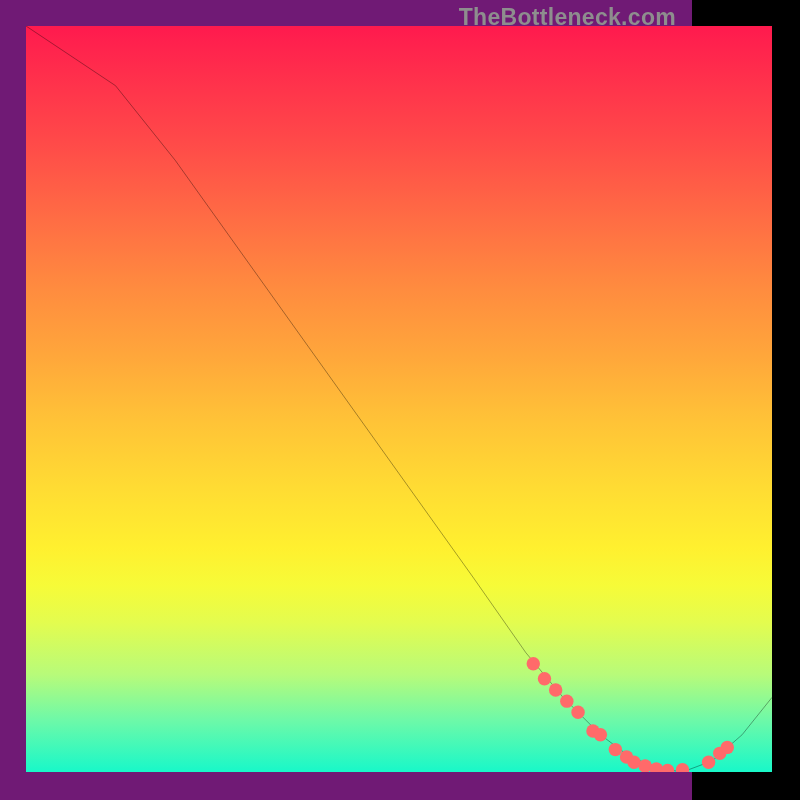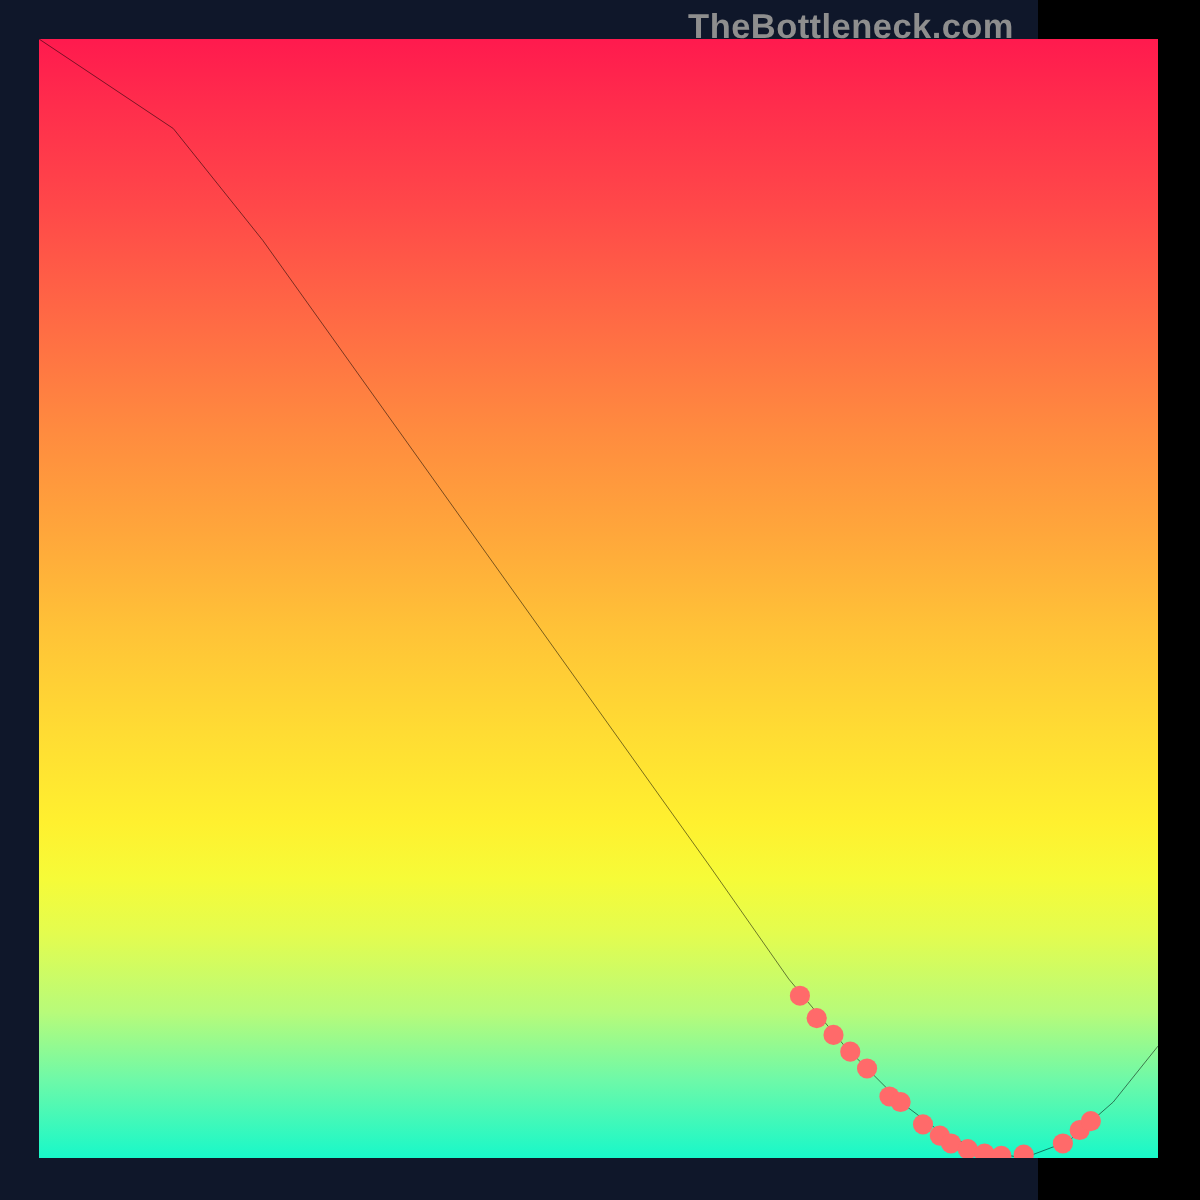--- a/index.html
+++ b/index.html
@@ -8,21 +8,21 @@
     width: 800px;
     height: 800px;
     background: #000;
     overflow: hidden;
     font-family: Arial, Helvetica, sans-serif;
   }
   .container {
     position: relative;
     width: 692px;
     height: 800px;
-    background: #0f172a;
+    background: #701a75;
   }
   .watermark {
     position: absolute;
     top: 4px;
     right: 16px;
     font-size: 23px;
     font-weight: 700;
     color: #8e8e8e;
     letter-spacing: 0.3px;
     z-index: 5;

